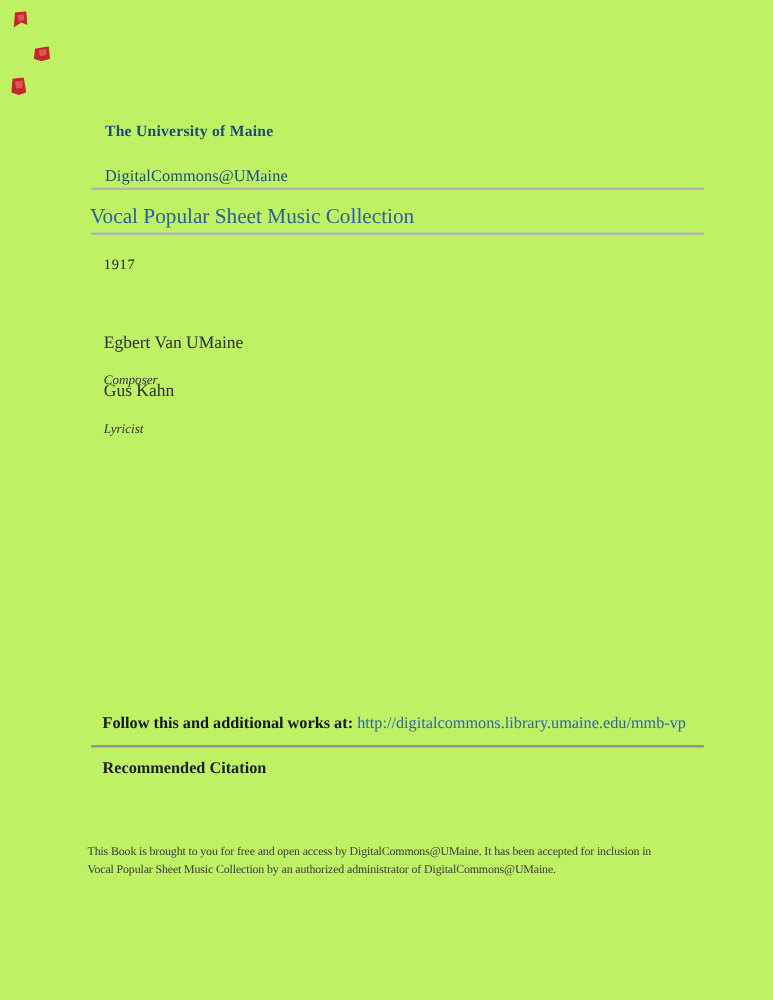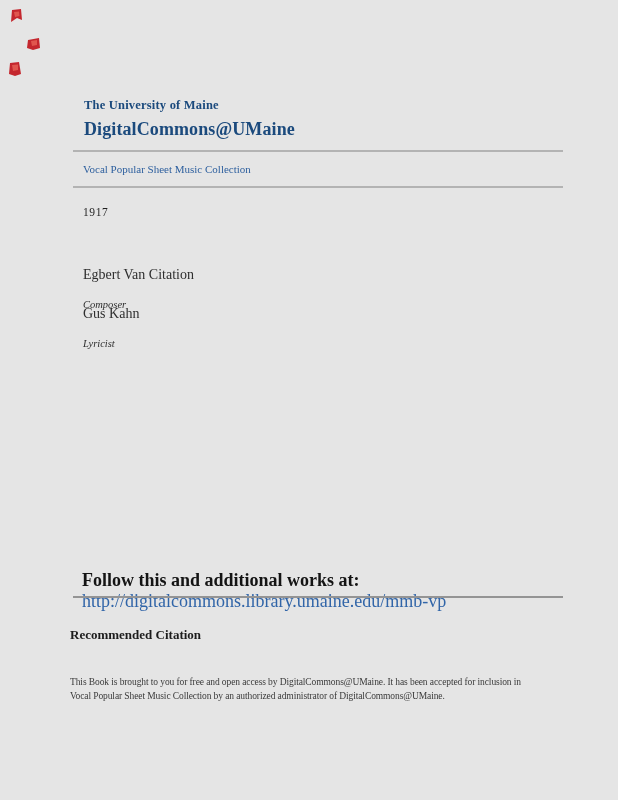--- a/index.html
+++ b/index.html
@@ -1,66 +1,66 @@
 <!DOCTYPE html>
 <html><head>
 <meta charset="utf-8">
 <style>
   html,body { margin:0; padding:0; background:#ffffff; }
   .page {
     position:relative;
     width:618px; height:800px;
-    background:#e5e5e5;
+    background:#bef264;
     font-family:"Liberation Serif","DejaVu Serif",serif;
     overflow:hidden;
   }
 
   
   .scan-mark { position:absolute; }
   .scan-mark-1 { left:10px; top:9px;  }
   .scan-mark-2 { left:27px; top:37px; }
   .scan-mark-3 { left:9px;  top:62px; }
 
   
   .header { position:absolute; left:84px; top:98px; color:#1b4a7d; }
   .institution { font-size:12.5px; font-weight:bold; letter-spacing:0.2px; }
-  .site-name   { font-size:18px; font-weight:bold; margin-top:6px; letter-spacing:0.1px; }
+  .site-name   { font-size:13px; font-weight:normal; margin-top:20px; letter-spacing:0.1px; }
 
   
   .rule { position:absolute; left:73px; width:490px; height:2px; background:#b3b3b3; }
   .rule-1 { top:150px; }
   .rule-2 { top:186px; }
   .rule-3 { top:596px; background:#949494; }
 
   
   .collection-bar {
-    position:absolute; left:83px; top:163px; width:469px;
+    position:absolute; left:72px; top:163px; width:469px;
     display:flex; justify-content:space-between;
-    font-size:11px; color:#2d5f9e;
+    font-size:17px; color:#2d5f9e;
   }
 
   
   .year  { position:absolute; left:83px; top:206px; font-size:11.5px; letter-spacing:0.6px; color:#1f1f1f; }
   .title { position:absolute; left:82px; top:223px; font-size:24px; color:#161616; letter-spacing:0.2px; }
 
   .author { position:absolute; left:83px; color:#2e2e2e; }
   .author-1 { top:267px; }
   .author-2 { top:306px; }
   .author-name { font-size:14px; }
   .author-role { font-size:10.5px; font-style:italic; margin-top:16px; }
 
   
-  .follow { position:absolute; left:82px; top:570px; font-size:18px; color:#141414; }
+  .follow { position:absolute; left:82px; top:570px; font-size:13px; color:#141414; }
   .follow-label { font-weight:bold; }
   a.link { color:#3165a8; text-decoration:none; cursor:pointer; }
 
   
   .rec-heading {
-    position:absolute; left:70px; top:606px;
-    font-size:13px; font-weight:bold; color:#1c1c1c;margin-top:21px;
+    position:absolute; left:82px; top:606px;
+    font-size:13px; font-weight:bold; color:#1c1c1c;
   }
   .citation {
     position:absolute; left:82px; top:623px; width:477px;
     font-size:10px; line-height:12.5px; letter-spacing:-0.15px; color:#2a2a2a;
   }
   .citation .italic { font-style:italic; }
   .citation .cite-url { display:block; margin-top:1px; }
 
   
   .footer-note {
@@ -101,21 +101,21 @@
 
   <div class="collection-bar">
     <span>Vocal Popular Sheet Music Collection</span>
   </div>
 
   <div class="rule rule-2"></div>
 
   <div class="year">1917</div>
 
   <div class="author author-1">
-    <div class="author-name">Egbert Van Citation</div>
+    <div class="author-name">Egbert Van UMaine</div>
     <div class="author-role">Composer</div>
   </div>
   <div class="author author-2">
     <div class="author-name">Gus Kahn</div>
     <div class="author-role">Lyricist</div>
   </div>
 
   <div class="follow">
     <span class="follow-label">Follow this and additional works at:</span>
     <a class="link">http://digitalcommons.library.umaine.edu/mmb-vp</a>

